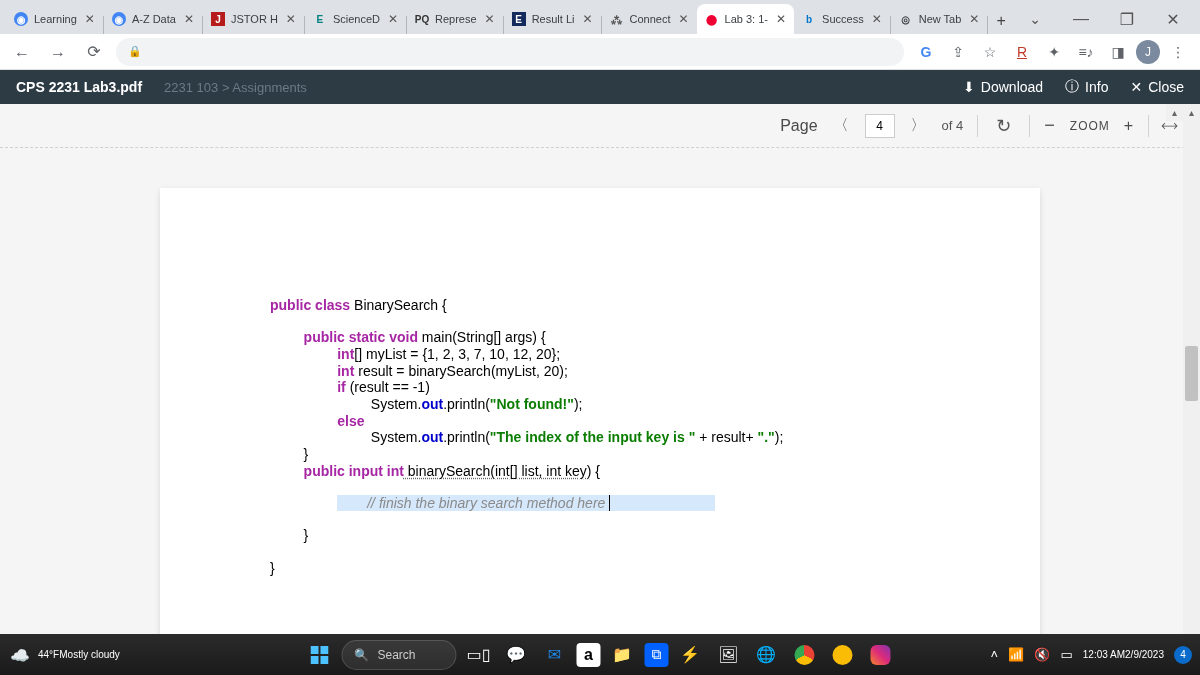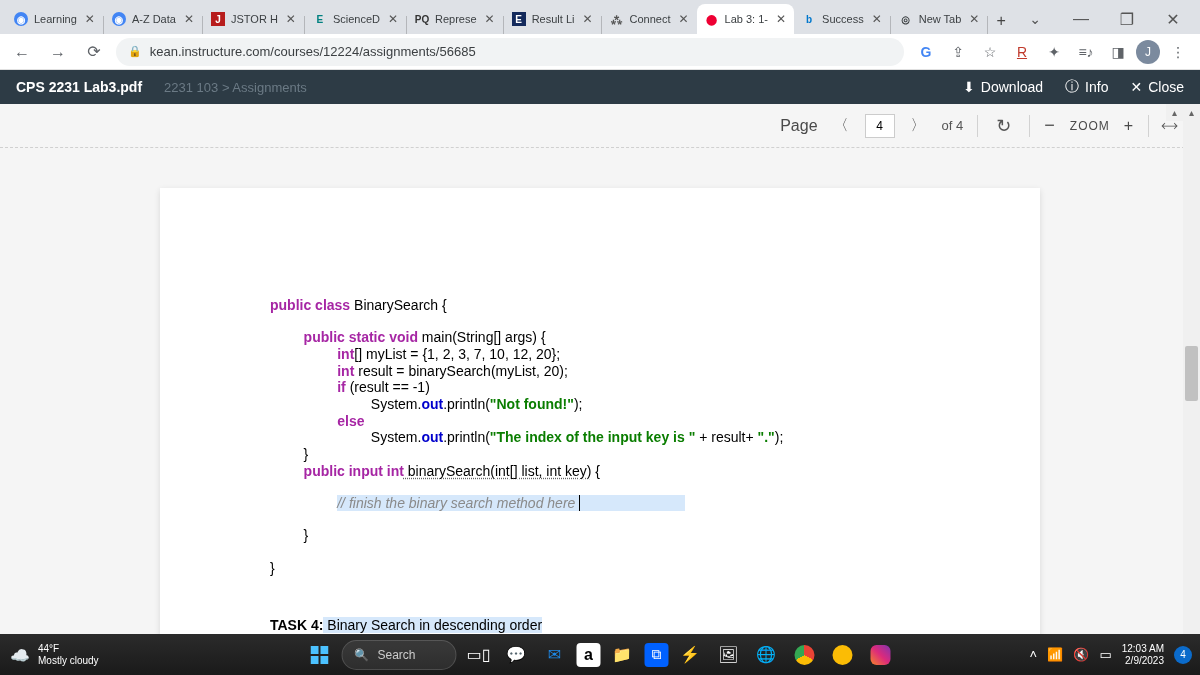--- a/index.html
+++ b/index.html
@@ -45,44 +45,44 @@
 .expand-btn { font-size: 16px; color: #555; transform: rotate(45deg); }
 
 
 .content { height: 526px; background: #f5f5f5; position: relative; overflow: hidden; }
 .page { position: absolute; left: 160px; top: 40px; width: 880px; height: 520px; background: #fff; box-shadow: 0 2px 6px rgba(0,0,0,0.12); padding: 110px 50px 0 110px; }
 .code-block { font-family: "Courier New", monospace; font-size: 14px; line-height: 1.12; white-space: pre; }
 .kw-purple { color: #a626a4; font-weight: bold; }
 .kw-blue { color: #0000cc; font-weight: bold; }
 .text-black { color: #000; }
 .str-green { color: #0a7d00; font-weight: bold; }
-.cmt-gray { color: #8a8a8a; font-style: italic; }
+.cmt-gray { color: #8a8a8a; font-style: italic; margin-left: 30px; }
 .underline-sq { text-decoration: underline dotted #666; text-underline-offset: 2px; }
 .hl { background: #d6e8fb; }
 .task-head { margin-top: 40px; font-size: 14px; }
 .task-head .tlabel { font-weight: bold; }
 .task-head .ttext { background: #d6e8fb; }
 .cursor { border-left: 1px solid #000; }
 
 .vscroll { position: absolute; right: 0; top: 104px; bottom: 30px; width: 17px; background: #f0f0f0; }
 .vscroll .up, .vscroll .dn { height: 17px; display: flex; align-items: center; justify-content: center; font-size: 10px; color: #666; }
 .vscroll .dn { position: absolute; bottom: 0; width: 100%; }
 .vscroll .track { position: absolute; top: 17px; bottom: 17px; left: 0; right: 0; }
 .vscroll .thumb { position: absolute; top: 225px; left: 2px; right: 2px; height: 55px; background: #c1c1c1; border-radius: 2px; }
 .hscroll-corner { position: absolute; right: 17px; top: 104px; width: 17px; height: 17px; background: #f0f0f0; display: flex; align-items: center; justify-content: center; font-size: 10px; color: #666; }
 
 
 .taskbar { height: 41px; background: linear-gradient(to top, #1a1a1a, #2b2b2b); display: flex; align-items: center; padding: 0 8px; gap: 4px; color: #fff; position: absolute; bottom: 0; left: 0; right: 0; }
-.weather { display: flex; flex-direction: column; font-size: 10px; line-height: 1.2; margin-right: auto; padding-left: 30px; }
+.weather { display: flex; flex-direction: row; font-size: 10px; line-height: 1.2; margin-right: auto; padding-left: 30px; }
 .weather-icon { position: absolute; left: 10px; bottom: 10px; font-size: 16px; }
 .tbc { display: flex; align-items: center; gap: 6px; margin: 0 auto; position: absolute; left: 50%; transform: translateX(-50%); }
 .tb-item { width: 32px; height: 32px; display: flex; align-items: center; justify-content: center; border-radius: 4px; cursor: pointer; font-size: 16px; }
 .search-pill { height: 30px; width: 115px; background: rgba(255,255,255,0.08); border: 1px solid rgba(255,255,255,0.15); border-radius: 16px; display: flex; align-items: center; padding: 0 12px; gap: 8px; font-size: 12px; color: #ccc; }
 .tray { margin-left: auto; display: flex; align-items: center; gap: 10px; font-size: 11px; }
-.clock { display: flex; flex-direction: column; align-items: flex-end; font-size: 10px; line-height: 1.2; }
+.clock { display: flex; flex-direction: row; align-items: flex-end; font-size: 10px; line-height: 1.2; }
 .tray-ico { font-size: 13px; }
 .notif { width: 18px; height: 18px; border-radius: 50%; background: #0b6bcb; display: flex; align-items: center; justify-content: center; font-size: 10px; }
 
 
 .fi-blue { background:#4285f4; color:#fff; border-radius:50%; }
 .fi-red { background:#b71c1c; color:#fff; }
 .fi-teal { color:#008080; }
 .fi-navy { background:#142a5c; color:#fff; font-weight:bold; }
 .fi-b { color:#0077cc; font-weight:bold; font-size:12px; }
 .fi-dots { color:#555; }
@@ -157,21 +157,20 @@
     <div>✕</div>
   </div>
 </div>
 
 <div class="toolbar">
   <div class="nav-btn">←</div>
   <div class="nav-btn">→</div>
   <div class="nav-btn">⟳</div>
   <div class="address">
     <span class="lock">🔒</span>
-    <span>kean.instructure.com/courses/12224/assignments/56685</span>
   </div>
   <div class="toolbar-right">
     <div class="toolbar-icon" style="color:#4285f4;font-weight:bold">G</div>
     <div class="toolbar-icon">⇪</div>
     <div class="toolbar-icon">☆</div>
     <div class="toolbar-icon" style="color:#c0392b;text-decoration:underline">R</div>
     <div class="toolbar-icon">✦</div>
     <div class="toolbar-icon">≡♪</div>
     <div class="toolbar-icon">◨</div>
     <div class="avatar">J</div>
@@ -230,23 +229,20 @@
         <span class="kw-purple">else</span>
             <span class="text-black">System.</span><span class="kw-blue">out</span><span class="text-black">.println(</span><span class="str-green">"The index of the input key is "</span><span class="text-black"> + result+ </span><span class="str-green">"."</span><span class="text-black">);</span>
     <span class="text-black">}</span>
     <span class="kw-purple">public input int</span><span class="text-black underline-sq"> binarySearch(int[] list, int key)</span><span class="text-black"> {</span>
 
         <span class="hl"><span class="cmt-gray">// finish the binary search method here </span><span class="cursor"></span>                           </span>
 
     <span class="text-black">}</span>
 
 <span class="text-black">}</span></div>
-    <div class="task-head">
-      <span class="tlabel">TASK 4:</span><span class="ttext"> Binary Search in descending order</span>
-    </div>
   </div>
 </div>
 
 <div class="hscroll-corner">▴</div>
 <div class="vscroll">
   <div class="up">▴</div>
   <div class="track">
       <div class="thumb"></div>
     </div>
   <div class="dn">▾</div>

